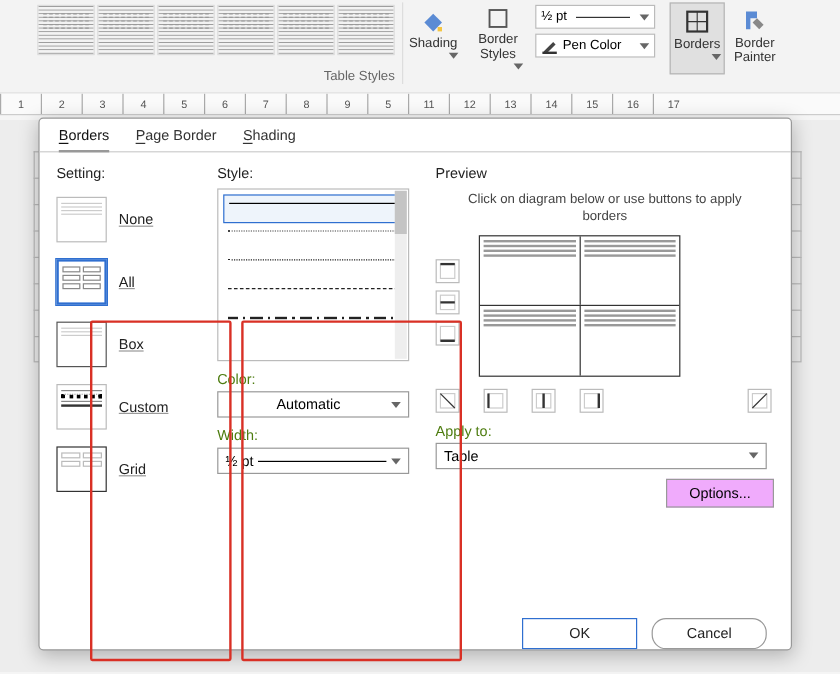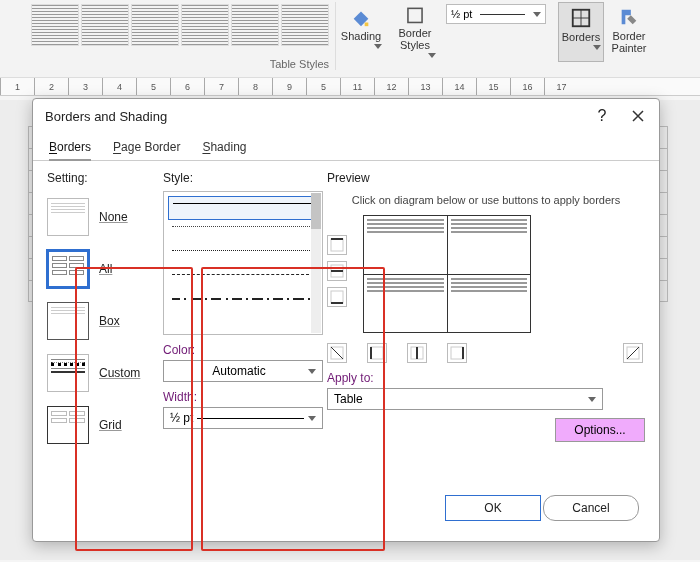--- a/index.html
+++ b/index.html
@@ -30,21 +30,21 @@
 .dialog { position: absolute; left: 32px; top: 98px; width: 628px; height: 444px; background: #fff; border: 1px solid #999; border-radius: 4px; box-shadow: 0 4px 16px rgba(0,0,0,0.25); display: flex; flex-direction: column; }
 .titlebar { height: 34px; display: flex; align-items: center; padding: 0 12px; font-size: 13px; color: #222; }
 .titlebar .right { margin-left: auto; display: flex; gap: 18px; }
 .close-x { width: 18px; height: 18px; display: flex; align-items: center; justify-content: center; font-size: 16px; cursor: pointer; }
 
 .tabs { height: 28px; border-bottom: 1px solid #ccc; display: flex; padding-left: 16px; gap: 22px; }
 .tab { height: 28px; line-height: 28px; font-size: 12px; color: #333; cursor: pointer; text-decoration: underline; text-decoration-color: transparent; text-underline-offset: 2px;}
 .tab.active { color: #111; border-bottom: 2px solid #999; margin-bottom:-1px; }
 .tab .ul{text-decoration:underline;}
 
-.body { flex: 1; display: flex; padding: 10px 14px 0 14px; gap: 0; }
+.body { flex: 1; display: flex; padding: 10px 14px 0 14px; gap: 18px; }
 .highlight1 { position: absolute; left: 42px; top: 168px; width: 118px; height: 284px; border: 2px solid #d93025; border-radius: 2px; pointer-events: none; }
 .highlight2 { position: absolute; left: 168px; top: 168px; width: 184px; height: 284px; border: 2px solid #d93025; border-radius: 2px; pointer-events: none; }
 
 .setting-col { width: 116px; }
 .col-label { font-size: 12px; color: #222; margin-bottom: 6px; }
 .setting-item { display: flex; align-items: center; gap: 10px; height: 52px; }
 .setting-thumb { width: 42px; height: 38px; border: 1px solid #bbb; background: #fff; display:flex; flex-direction:column; padding:4px 3px; gap:2px; }
 .setting-thumb.selected { border: 2px solid #2f6fd0; outline: 1px solid #2f6fd0; }
 .setting-thumb .ln{height:1px;border-top:1px solid #888;}
 .setting-thumb .row{display:flex;gap:2px;}
@@ -56,21 +56,21 @@
 .style-opt { height: 24px; padding: 6px 4px 0 4px; }
 .style-opt.sel { border: 1px solid #2f6fd0; background: #eef4fb; }
 .ln-solid { border-top: 1.5px solid #000; }
 .ln-dot1 { border-top: 1px dotted #444; }
 .ln-dot2 { border-top: 1.5px dotted #222; }
 .ln-dash1 { border-top: 1.5px dashed #222; }
 .ln-dashdot { height:0; border-top: 2px dashed #222; border-image: repeating-linear-gradient(90deg,#222 0 10px,transparent 10px 14px,#222 14px 16px,transparent 16px 20px) 2;}
 .scroll-track{position:absolute;right:1px;top:1px;width:10px;height:140px;background:#eee;}
 .scroll-thumb{position:absolute;right:1px;top:1px;width:10px;height:36px;background:#c4c4c4;}
 
-.form-label { font-size: 12px; color: #701a75; margin: 8px 0 3px 0; }
+.form-label { font-size: 12px; color: #4d7c0f; margin: 8px 0 3px 0; }
 .combo { width: 160px; height: 22px; border: 1px solid #999; background: #fff; display: flex; align-items: center; padding: 0 6px; font-size: 12px; }
 .combo .txt{flex:1;text-align:center;}
 .combo .wln{flex:1;border-top:1px solid #000;margin:0 4px;}
 
 .preview-col { flex: 1; }
 .prev-header { font-size: 12px; color: #222; }
 .prev-hint { text-align: center; font-size: 11px; color: #444; margin: 8px 20px; line-height: 1.3; }
 .preview-area { display: flex; gap: 8px; align-items: flex-start; margin-top: 4px; }
 .side-btns { display: flex; flex-direction: column; gap: 6px; margin-top:20px;}
 .mini-btn { width: 20px; height: 20px; border: 1px solid #bbb; background: #fff; display:flex;align-items:center;justify-content:center;}
@@ -81,21 +81,21 @@
 .pcell { flex: 1; border-right: 1px solid #333; display:flex;flex-direction:column;gap:2px;padding:3px;}
 .pcell:last-child { border-right: none; }
 .pcell span{height:2px;background:#999;}
 .bottom-btns{display:flex;gap:20px;margin-top:10px;justify-content:center;}
 .corner-btn{margin-left:auto;margin-right:2px;}
 
 .apply-row{margin-top:7px;}
 .apply-combo{width:276px;height:22px;border:1px solid #999;display:flex;align-items:center;padding:0 6px;font-size:12px;}
 .options-btn{width:90px;height:24px;border:1px solid #999;background:#f0abfc;font-size:12px;margin-left:auto;margin-top:8px;display:flex;align-items:center;justify-content:center;}
 
-.footer { height: 46px; border-top: 0; display: flex; justify-content: flex-end; align-items: flex-start; gap: 2px; padding-right: 20px; }
+.footer { height: 46px; border-top: 0; display: flex; justify-content: flex-end; align-items: flex-end; gap: 12px; padding-right: 20px; }
 .dlg-btn { width: 96px; height: 26px; border: 1px solid #2f6fd0; background: #fff; display: flex; align-items: center; justify-content: center; font-size: 12px; color: #222; cursor: pointer; }
 .dlg-btn.cancel{border-color:#999;border-radius:12px;}
 </style>
 </head>
 <body>
 
 <div class="ribbon">
   <div class="ribbon-group" style="width:332px">
     <div class="style-gallery">
       <div class="style-thumb">
@@ -157,20 +157,28 @@
           <rect x="3" y="3" width="18" height="18" fill="none" stroke="#555" stroke-width="2"></rect>
         </svg>
       <span style="text-align:center;line-height:1.1">Border Styles</span>
       <span class="chev"></span>
     </div>
   </div>
   <div style="display:flex;flex-direction:column;width:110px">
     <div class="ribbon-combo">
       <span>½ pt</span>
       <span style="flex:1;border-top:1px solid #333;margin:0 4px"></span>
+      <span class="chev"></span>
+    </div>
+    <div class="ribbon-combo">
+      <svg width="14" height="14">
+          <path d="M2 12 L10 4 L12 6 L4 14z" fill="#444"></path>
+          <rect x="1" y="12" width="12" height="2" fill="#333"></rect>
+        </svg>
+      <span>Pen Color</span>
       <span class="chev"></span>
     </div>
   </div>
   <div class="ribbon-btn borders-btn-hi">
     <svg class="icon" viewBox="0 0 24 24">
         <rect x="3" y="3" width="18" height="18" fill="none" stroke="#333" stroke-width="2"></rect>
         <line x1="3" y1="12" x2="21" y2="12" stroke="#333"></line>
         <line x1="12" y1="3" x2="12" y2="21" stroke="#333"></line>
       </svg>
     <span>Borders</span>
@@ -213,31 +221,20 @@
       <div class="cell"></div>
       <div class="cell"></div>
       <div class="cell"></div>
       <div class="cell"></div>
       <div class="cell"></div>
       <div class="cell"></div>
   </div>
 </div>
 
 <div class="dialog">
-  <div class="titlebar">
-    <span>Borders and Shading</span>
-    <div class="right">
-      <span class="close-x">?</span>
-      <span class="close-x">
-        <svg width="14" height="14" viewBox="0 0 14 14">
-            <path d="M2 2 L12 12 M12 2 L2 12" stroke="#333" stroke-width="1.5"></path>
-          </svg>
-      </span>
-    </div>
-  </div>
 
   <div class="tabs">
     <div class="tab active"><span class="ul">B</span><span></span>orders</div>
     <div class="tab"><span class="ul">P</span>age Border</div>
     <div class="tab"><span class="ul">S</span>hading</div>
   </div>
 
   <div class="body">
 
     <div class="setting-col">

